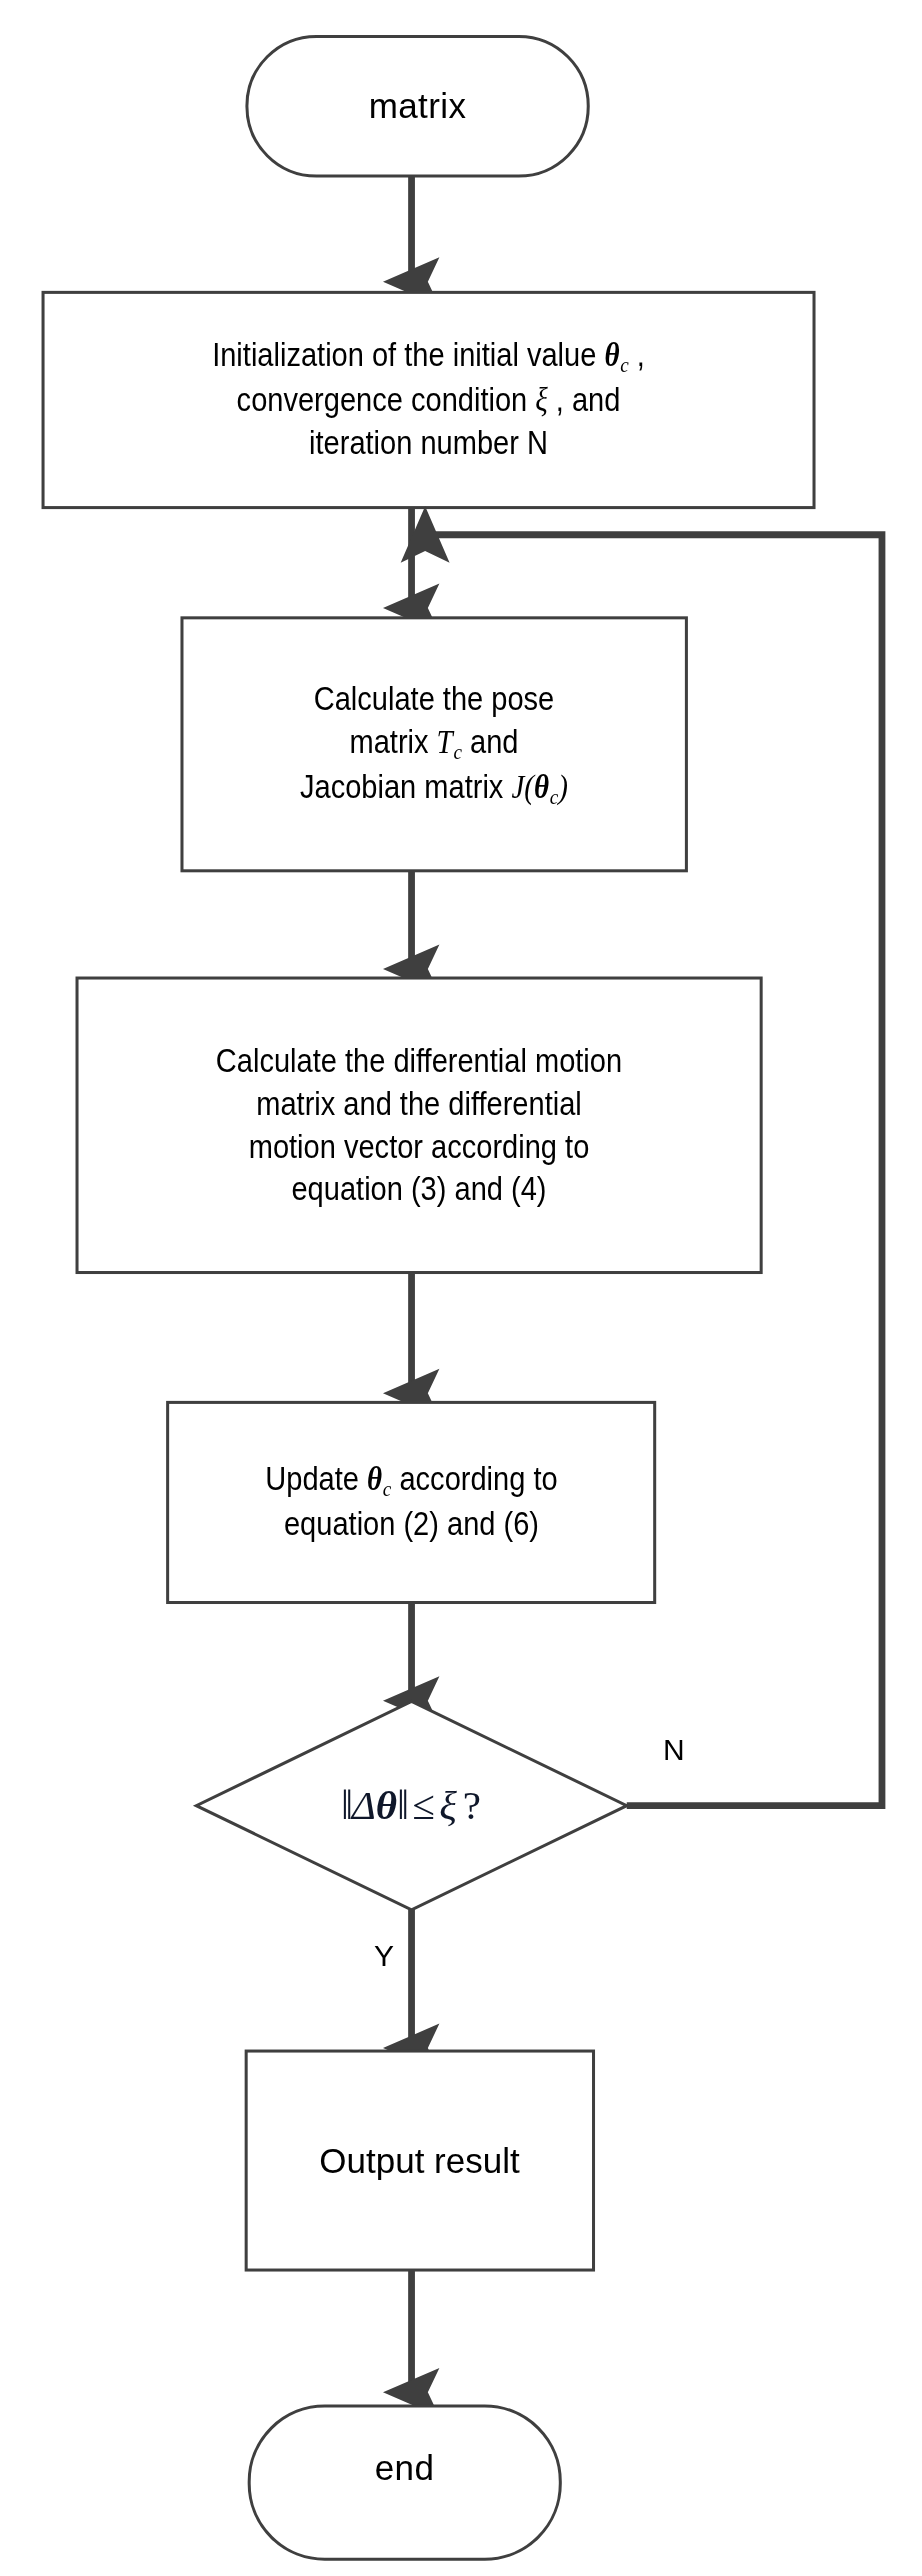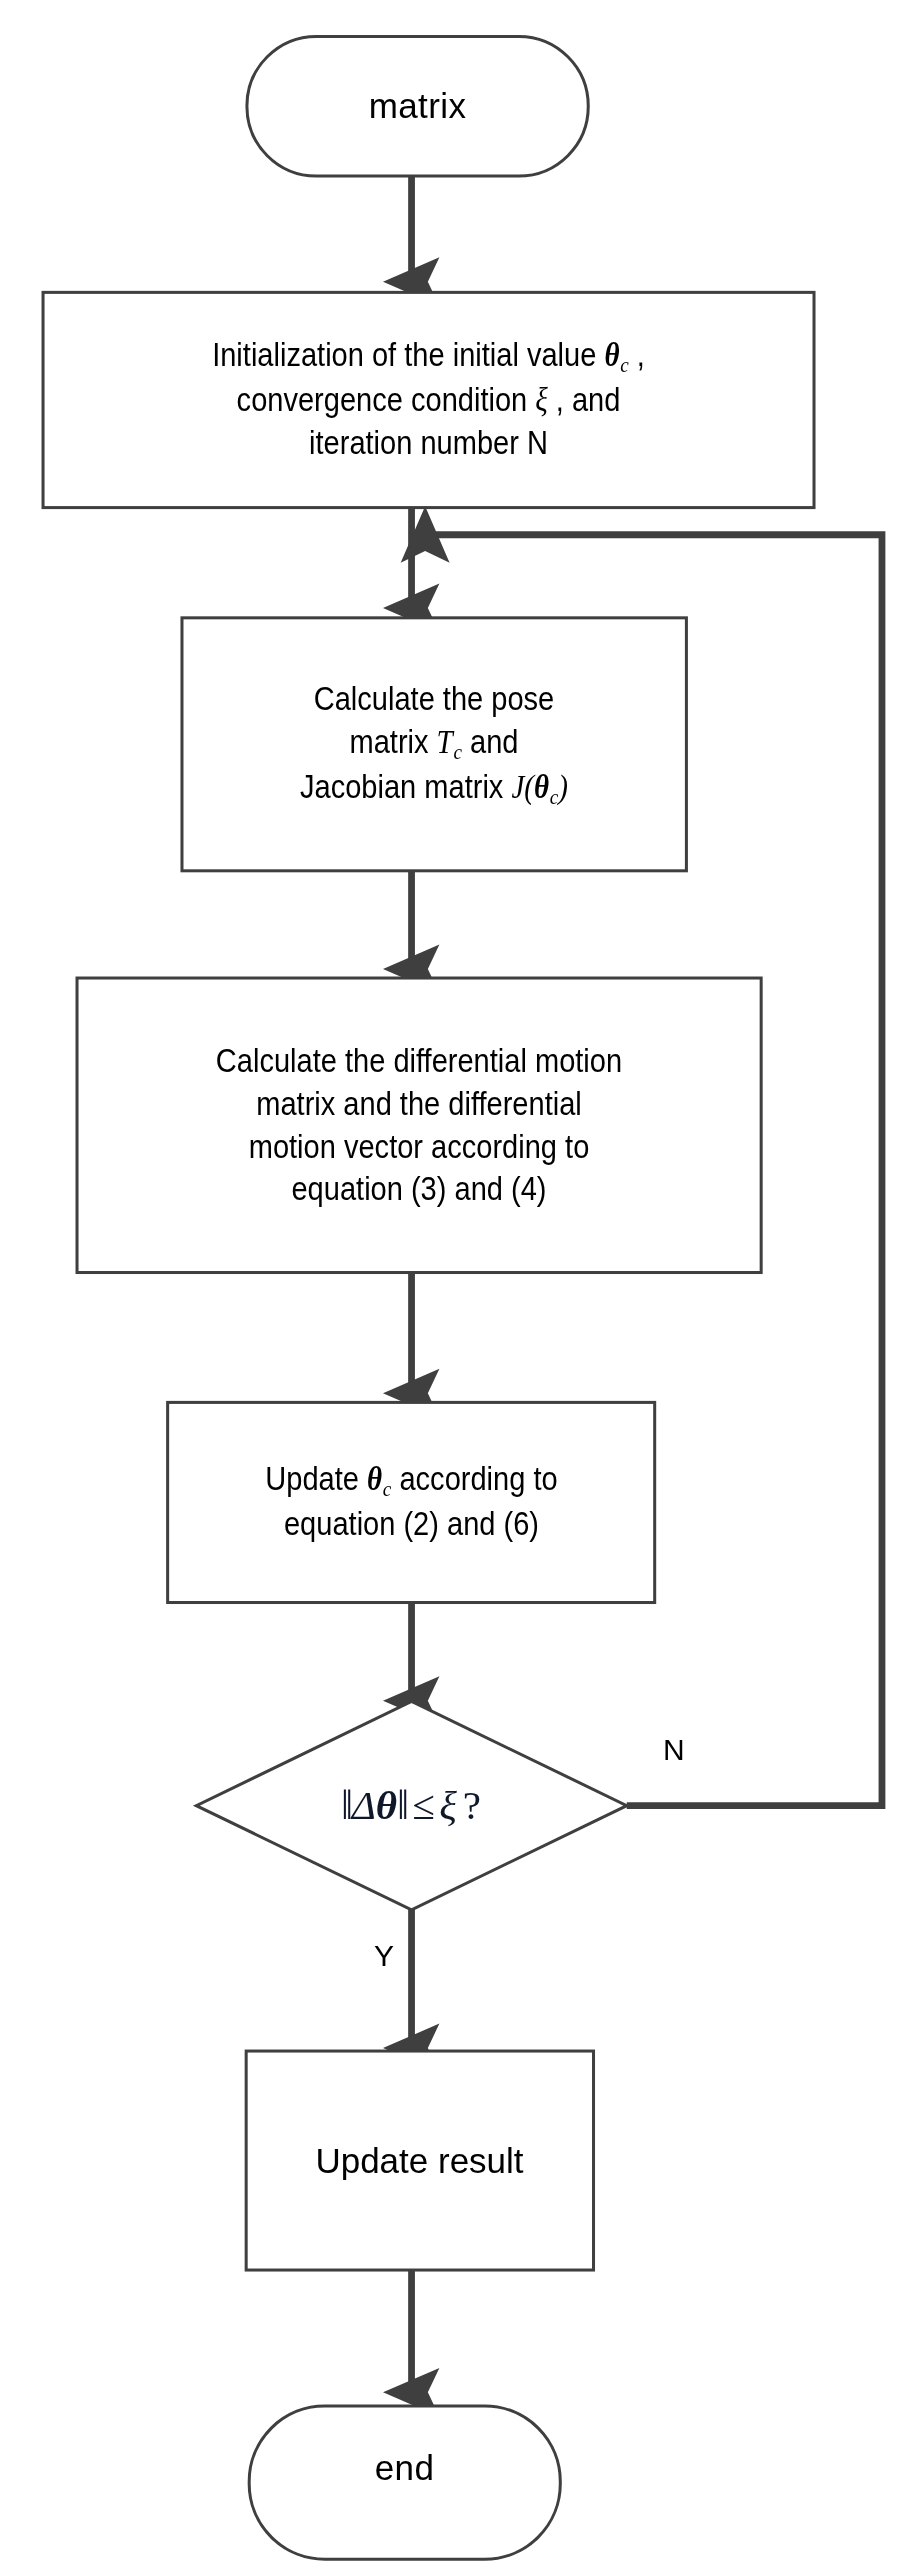--- a/index.html
+++ b/index.html
@@ -176,21 +176,21 @@
 
   <div class="branch-label" style="left:663px; top:1733px;">
     <span>N</span>
   </div>
 
   <div class="branch-label" style="left:374px; top:1939px;">
     <span>Y</span>
   </div>
 
   <div class="node-text wide-text" style="left:246px; top:2051px; width:347px; height:219px;">
-    <span>Update result</span>
+    <span>Output result</span>
   </div>
 
   <div class="node-text terminal-text" style="left:249px; top:2406px; width:311px; height:123px;">
     <span>end</span>
   </div>
 
 </div>
 
 
 </body></html>

